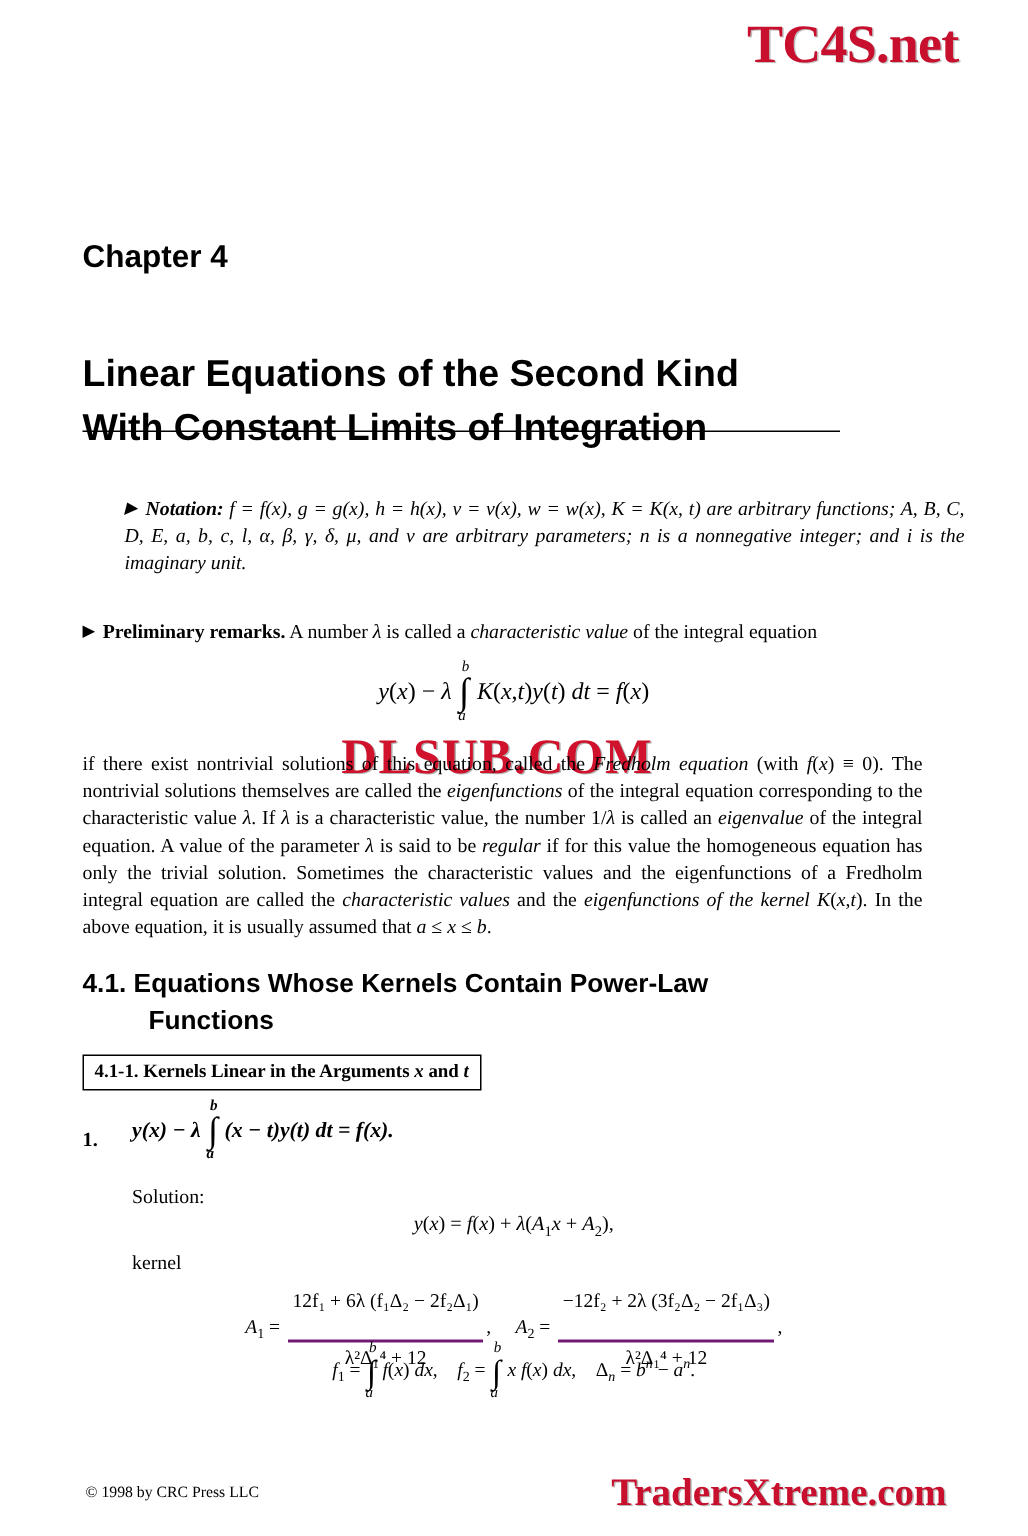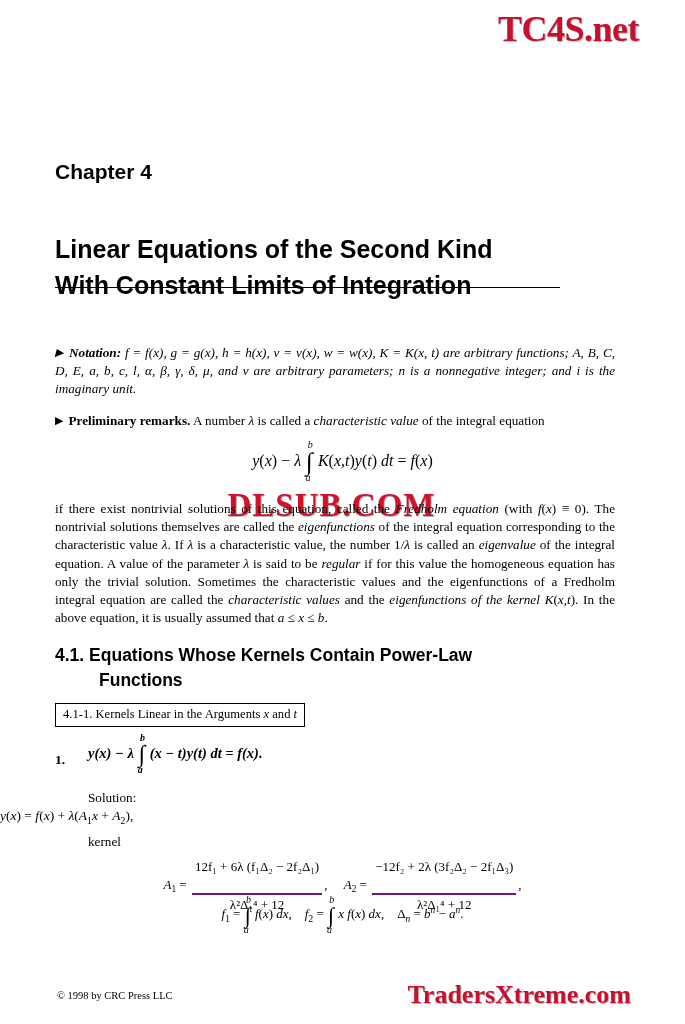--- a/index.html
+++ b/index.html
@@ -91,21 +91,21 @@
 
   
   .block {
     position: absolute;
     left: 55px;
     width: 560px;
     font-size: 13.2px;
     line-height: 1.38;
     text-align: justify;
   }
-  .notation { top: 344px; font-style: italic; }
+  .notation { top: 330px; font-style: italic; margin-left: 28px; }
   .notation b { font-style: italic; }
   .prelim { top: 412px; }
   .arrow { font-size: 11px; vertical-align: 1px; margin-right: 5px; }
   .smallcaps-b { font-weight: bold; }
 
   .eq-center {
     position: absolute;
     left: 0;
     width: 685px;
     text-align: center;
@@ -127,21 +127,21 @@
   .section-head .num { display: inline-block; }
   .section-head .cont { display: block; padding-left: 44px; }
 
   .subsec-box {
     position: absolute;
     top: 703px;
     left: 55px;
     border: 1px solid #000;
     padding: 3px 7px 4px 7px;
     font-family: "Liberation Serif", serif;
-    font-weight: normal;
+    font-weight: bold;
     font-size: 12.6px;
   }
 
   
   .item-num {
     position: absolute;
     top: 752px;
     left: 55px;
     font-weight: bold;
     font-size: 13.5px;
@@ -158,21 +158,21 @@
     position: absolute;
     top: 790px;
     left: 88px;
     font-size: 13.2px;
   }
   .sol-eq {
     position: absolute;
     top: 808px;
     left: 0;
     width: 685px;
-    text-align: left;
+    text-align: center;
     font-size: 13.5px;
   }
   .where-label {
     position: absolute;
     top: 834px;
     left: 88px;
     font-size: 13.2px;
   }
   .coef-eq {
     position: absolute;

